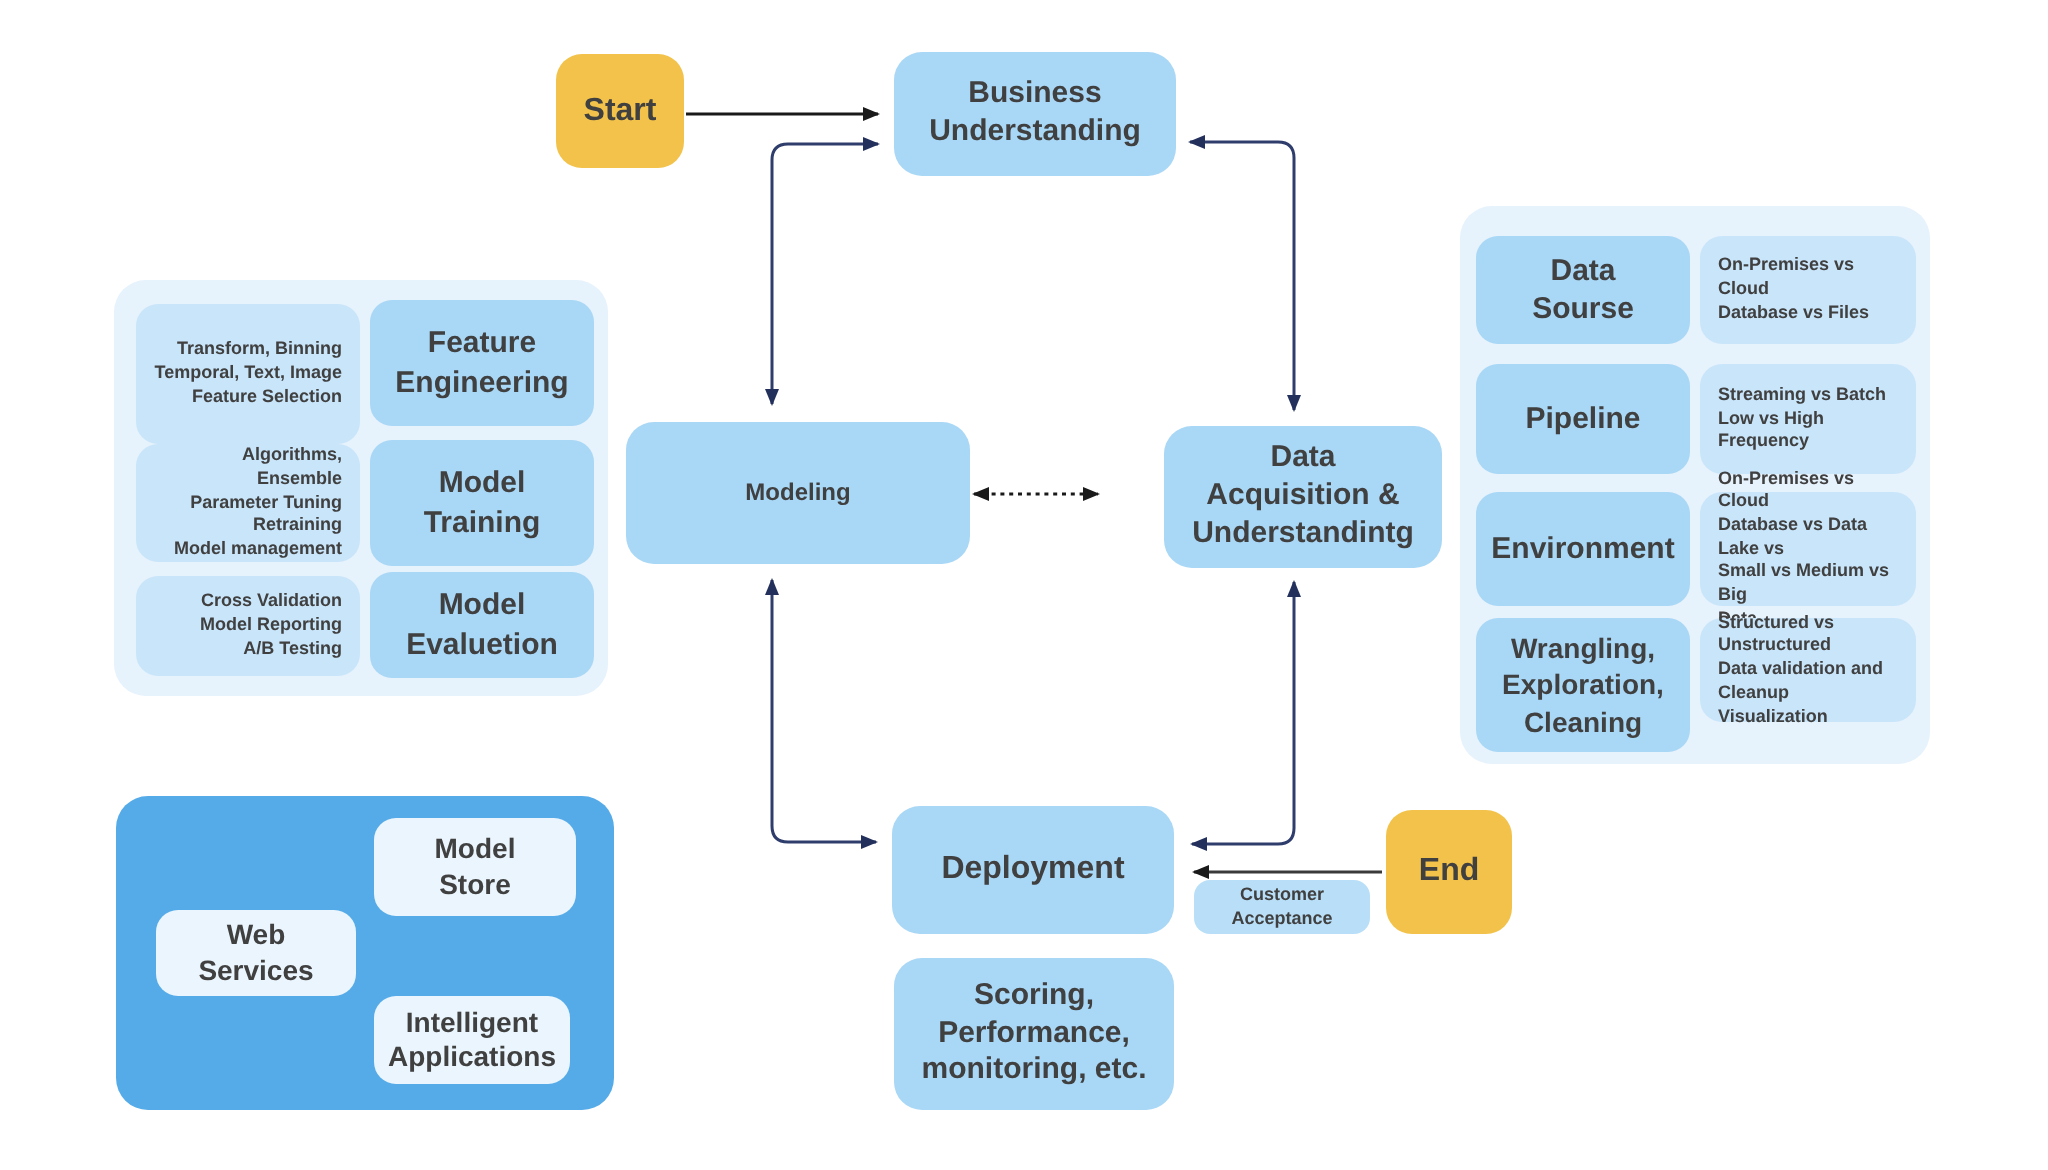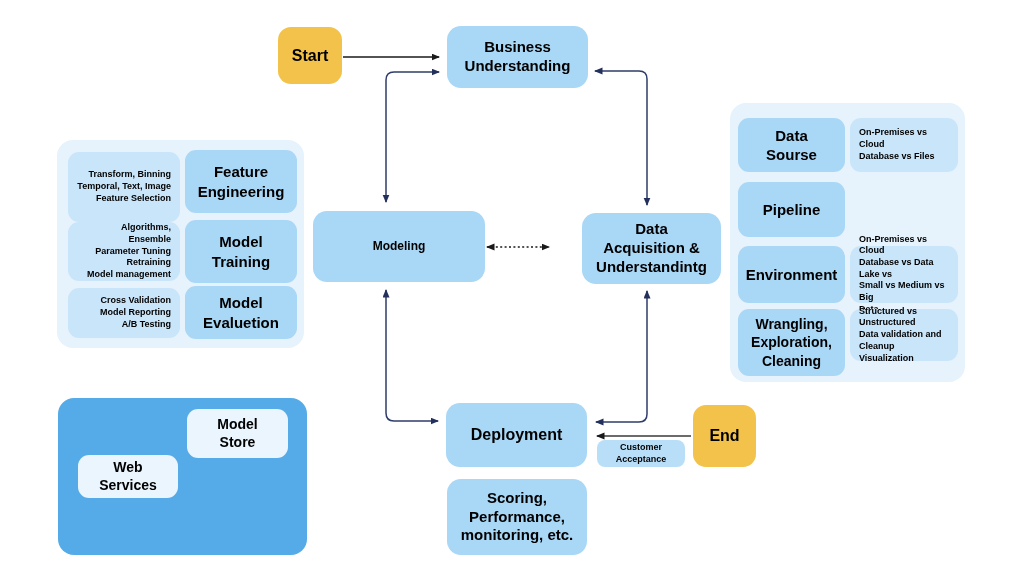--- a/index.html
+++ b/index.html
@@ -1,18 +1,18 @@
 <!DOCTYPE html>
 <html><head>
 <meta charset="utf-8">
 <style>
   html,body{margin:0;padding:0;background:#fff;}
   .canvas{
     position:relative;width:1024px;height:585px;background:#ffffff;overflow:hidden;
-    font-family:"Liberation Sans","DejaVu Sans",sans-serif;color:#000000;
+    font-family:"Liberation Sans","DejaVu Sans",sans-serif;color:#404040;
   }
   .pre{white-space:pre-line;}
   .node{
     position:absolute;display:flex;align-items:center;justify-content:center;
     text-align:center;box-sizing:border-box;font-weight:600;line-height:1.25;
   }
   .blue-node{background:#a9d7f6;border-radius:14px;font-size:15px;}
   .yellow-node{background:#f2c24a;border-radius:13px;font-size:16px;}
   .panel{position:absolute;background:#e6f2fc;border-radius:16px;box-sizing:border-box;}
   .mini{
@@ -131,20 +131,22 @@
   </div>
 
   <div class="panel" style="left:730px;top:103px;width:235px;height:279px;">
 
     <div class="mini mini-title pre" style="left:8px;top:15px;width:107px;height:54px;">Data
 Sourse</div>
     <div class="mini mini-detail detail-left pre" style="left:120px;top:15px;width:108px;height:54px;">On-Premises vs Cloud
 Database vs Files</div>
 
     <div class="mini mini-title pre" style="left:8px;top:79px;width:107px;height:55px;">Pipeline</div>
+    <div class="mini mini-detail detail-left pre" style="left:120px;top:79px;width:108px;height:55px;">Streaming vs Batch
+Low vs High Frequency</div>
 
     <div class="mini mini-title pre" style="left:8px;top:143px;width:107px;height:57px;">Environment</div>
     <div class="mini mini-detail detail-left pre" style="left:120px;top:143px;width:108px;height:57px;">On-Premises vs Cloud
 Database vs Data Lake vs
 Small vs Medium vs Big
 Data</div>
 
     <div class="mini mini-title pre" style="left:8px;top:206px;width:107px;height:67px;font-size:14px;">Wrangling,
 Exploration,
 Cleaning</div>
@@ -155,15 +157,17 @@
   </div>
 
   <div class="blue-panel" style="left:58px;top:398px;width:249px;height:157px;">
 
     <div class="inner-node pre" style="left:129px;top:11px;width:101px;height:49px;">Model
 Store</div>
 
     <div class="inner-node pre" style="left:20px;top:57px;width:100px;height:43px;">Web
 Services</div>
 
+    <div class="inner-node pre" style="left:129px;top:100px;width:98px;height:44px;">Intelligent
+Applications</div>
   </div>
 
 </div>
 
 </body></html>

